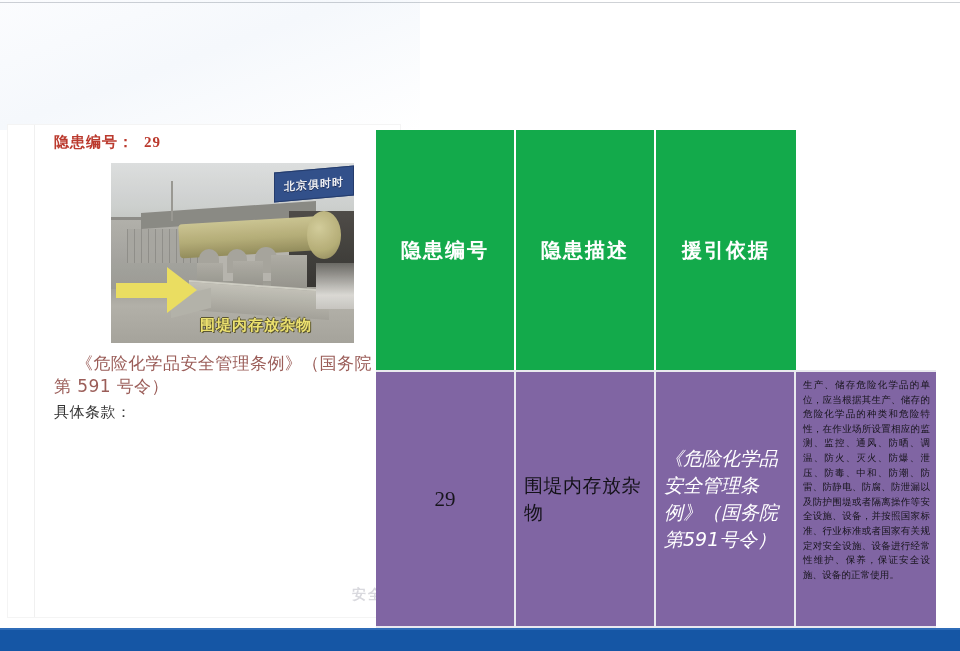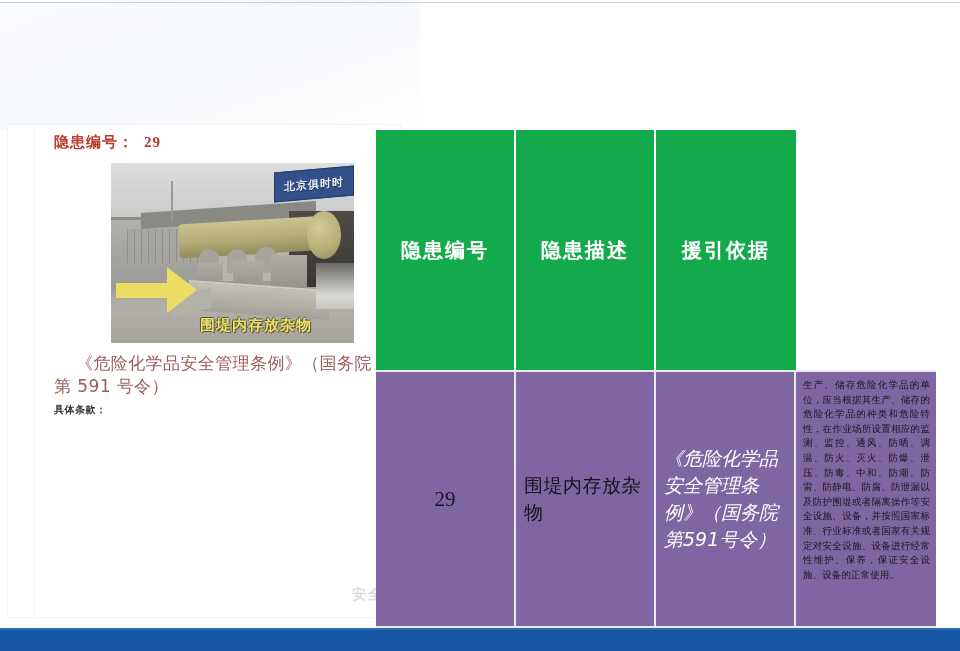--- a/index.html
+++ b/index.html
@@ -242,22 +242,22 @@
     letter-spacing: .5px;
   }
   .doc-cite {
     font-size: 17px;
     color: #9d5a55;
     text-indent: 22px;
     margin-bottom: 5px;
     letter-spacing: .4px;
   }
   .doc-h2 {
-    font-size: 10px;
-    font-weight: 700;
+    font-size: 15px;
+    font-weight: 400;
     color: #2f2f2f;
     margin-bottom: 8px;
     letter-spacing: .5px;
   }
   .doc-para {
     font-size: 11.6px;
     line-height: 22px;
     color: #3a3a3a;
     text-indent: 24px;
     text-align: justify;

